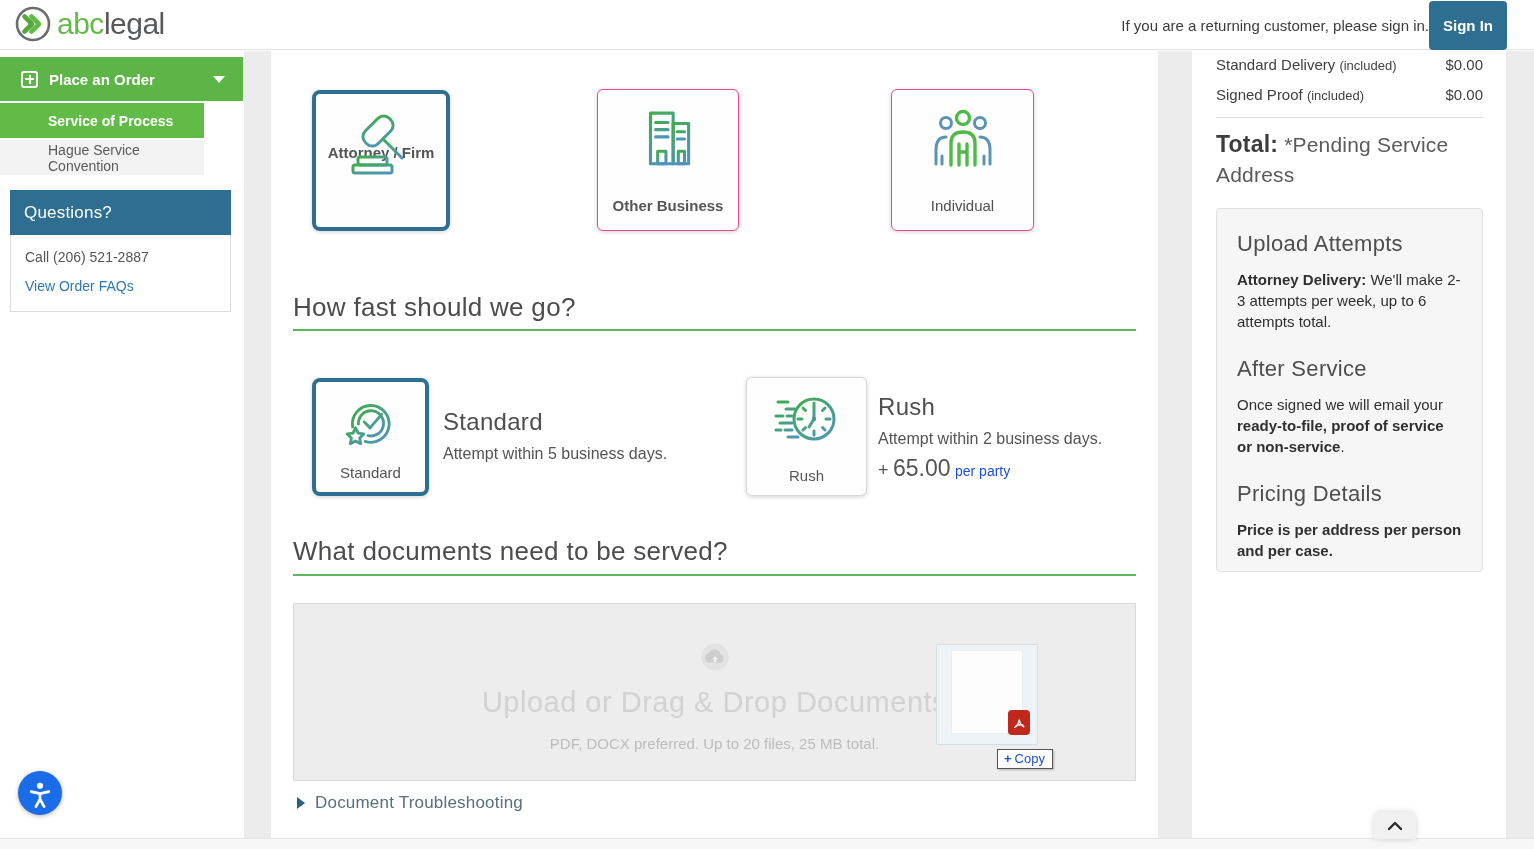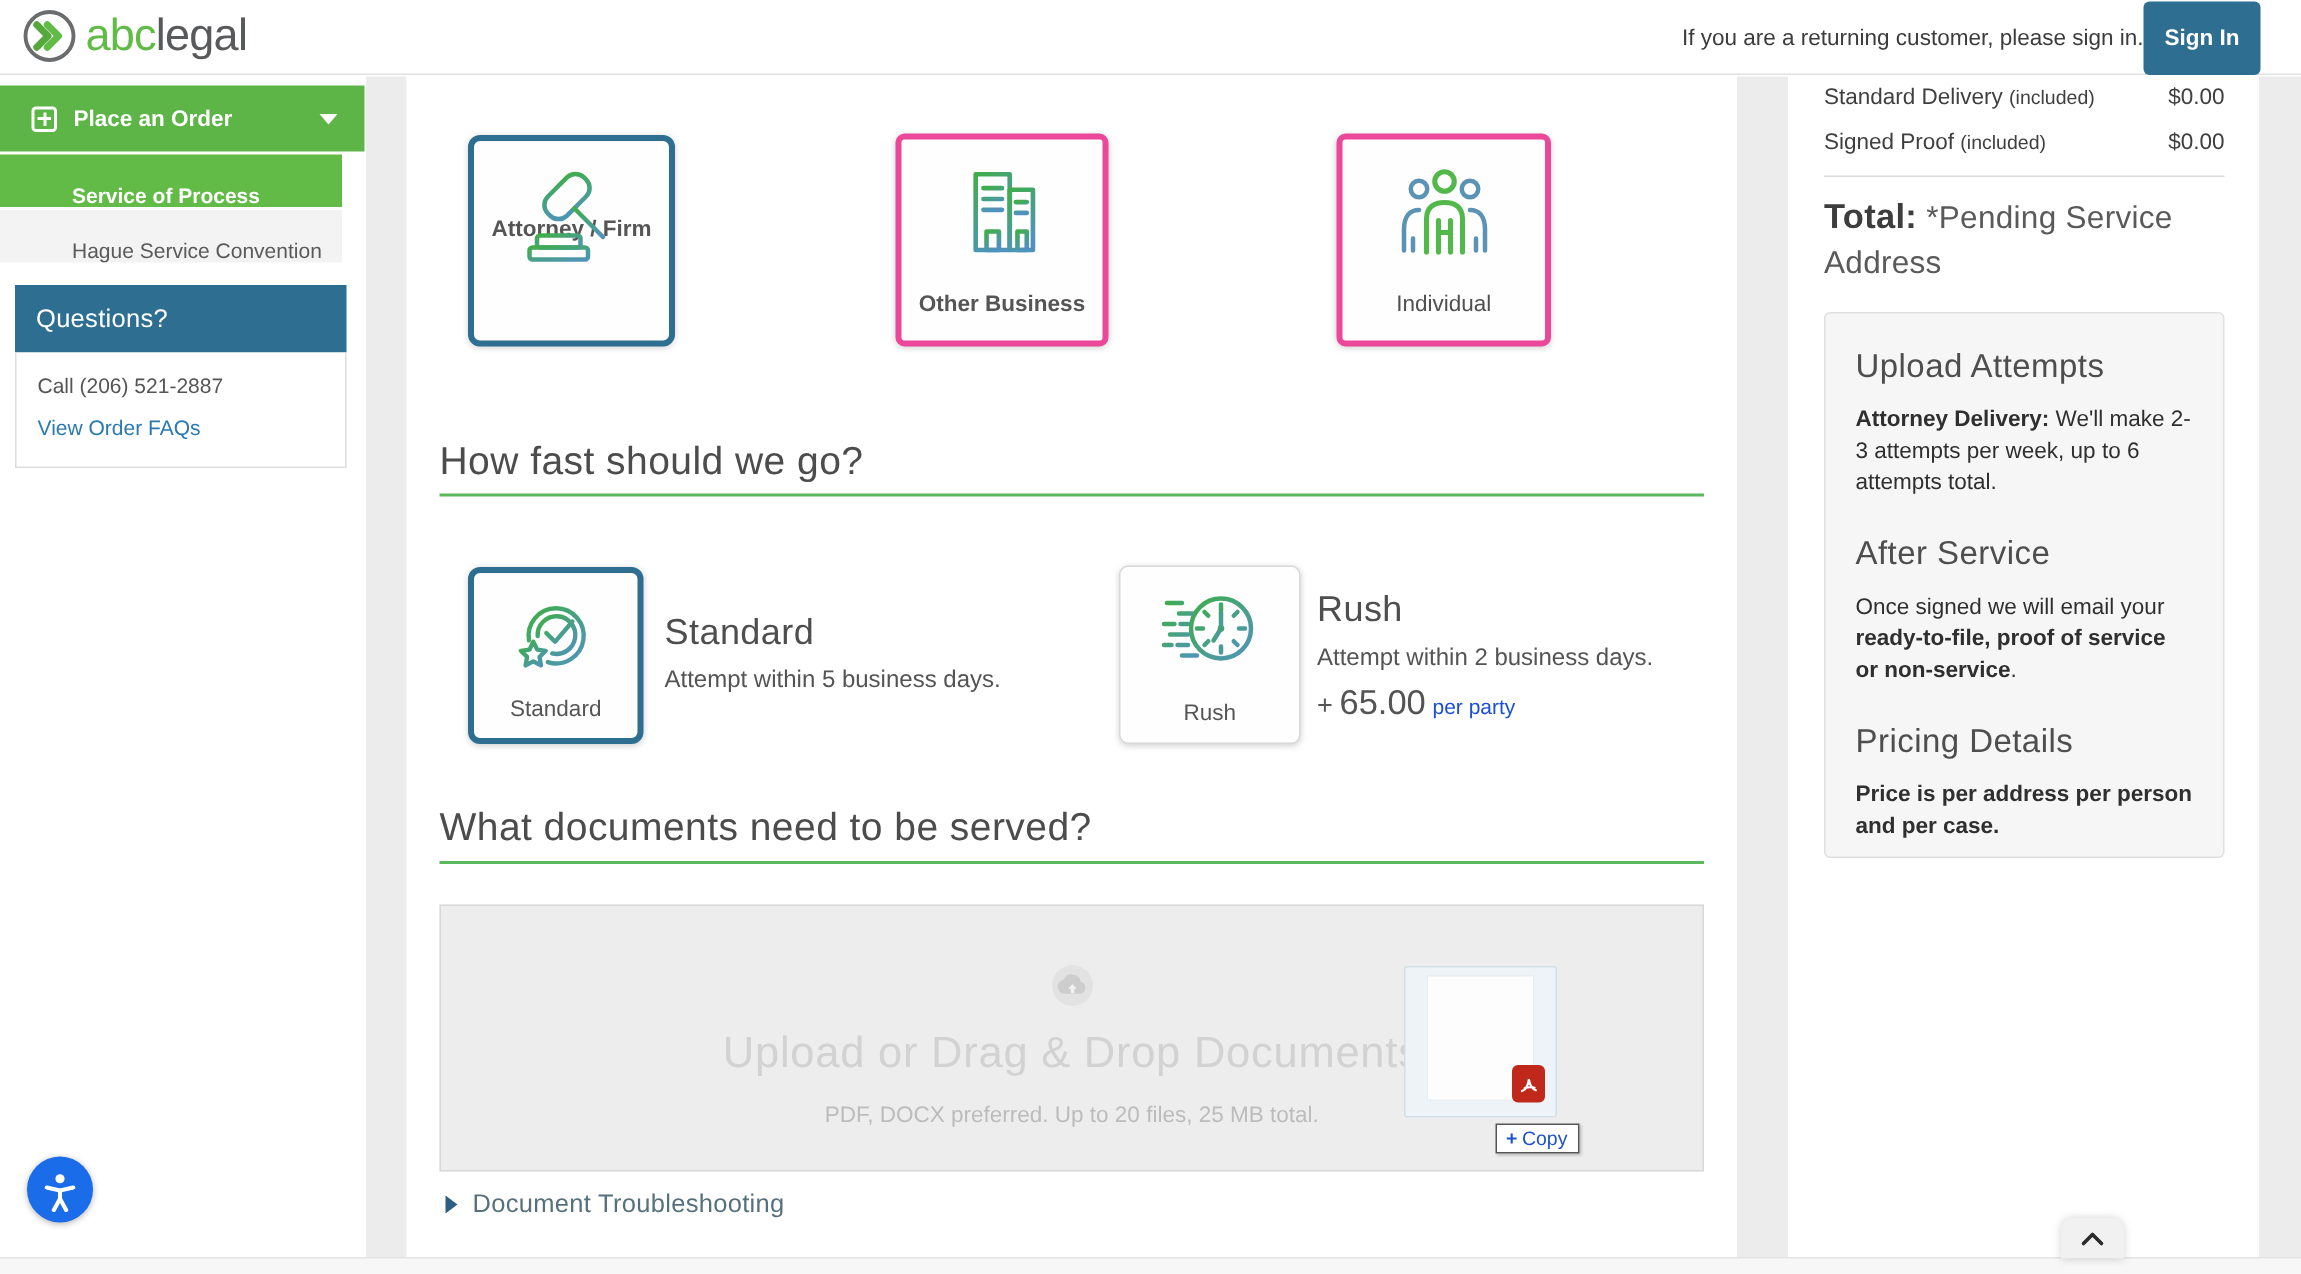--- a/index.html
+++ b/index.html
@@ -26,21 +26,21 @@
   .plus-box { position:relative; width:17px; height:17px; border:2px solid #fff; border-radius:3px;
               margin-left:21px; margin-right:11px; }
   .plus-box::before { content:""; position:absolute; left:50%; top:2px; bottom:2px; width:2px;
                       background:#fff; transform:translateX(-50%); }
   .plus-box::after  { content:""; position:absolute; top:50%; left:2px; right:2px; height:2px;
                       background:#fff; transform:translateY(-50%); }
   .sb-place-label { font-size:15px; font-weight:700; }
   .caret-down { position:absolute; right:18px; top:19px; width:0; height:0;
                 border-left:6px solid transparent; border-right:6px solid transparent;
                 border-top:7px solid #fff; }
-  .sb-item { position:absolute; left:0; width:228px; height:36px; display:flex; align-items:flex-end;
+  .sb-item { position:absolute; left:0; width:204px; height:36px; display:flex; align-items:center;
              padding-left:48px; font-size:14px; cursor:pointer; border-top:1px solid #fff; }
   .sb-item.active { top:102px; background:#62bb46; color:#fff; font-weight:700; }
   .sb-item.plain  { top:139px; background:#f3f3f3; color:#5a5a5a; border-top:1px solid #fff; }
 
   .q-box { position:absolute; left:10px; top:190px; width:221px; }
   .q-head { height:45px; background:#2d6e91; color:#fff; font-size:17px; display:flex;
             align-items:center; padding-left:14px; letter-spacing:.2px; }
   .q-body { background:#fff; border:1px solid #ddd; border-top:none; padding:14px 14px 16px 14px; }
   .q-call { font-size:14px; color:#555; margin-bottom:12px; }
   .q-faq  { font-size:14px; color:#2a7ab0; text-decoration:none; cursor:pointer; display:inline-block; }
@@ -49,21 +49,21 @@
   .gutter { position:absolute; top:51px; height:787px; background:#ececec; }
   .gutter.gl { left:244px; width:27px; }
   .gutter.gm { left:1158px; width:34px; }
   .gutter.gr { left:1506px; width:28px; }
 
   
   .main-panel { position:absolute; left:271px; top:50px; width:887px; height:788px; background:#fff; }
   .right-panel { position:absolute; left:1192px; top:50px; width:314px; height:788px; background:#fff; }
 
   
-  .r-card { position:absolute; background:#fefefe; border:4px solid #ec4899; border-radius:6px;
+  .r-card { position:absolute; background:#fefefe; border:1px solid #ec4899; border-radius:6px;
             box-shadow:0 1px 4px rgba(0,0,0,.18); display:flex; flex-direction:column;
             align-items:center; justify-content:flex-end; cursor:pointer; }
   .r-card.selected { border:4px solid #2e6e91; border-radius:8px;justify-content:center; }
   .r-label { font-size:15px; color:#555; font-weight:700; margin-bottom:16px; }
   .r-label.reg { font-weight:400; color:#4f4f4f; }
   .r-icon { position:absolute; top:18px; left:50%; transform:translateX(-50%); }
 
   
   .sec-title { position:absolute; left:293px; font-size:26px; font-weight:400; color:#4c4c4c;
                letter-spacing:.3px; }

